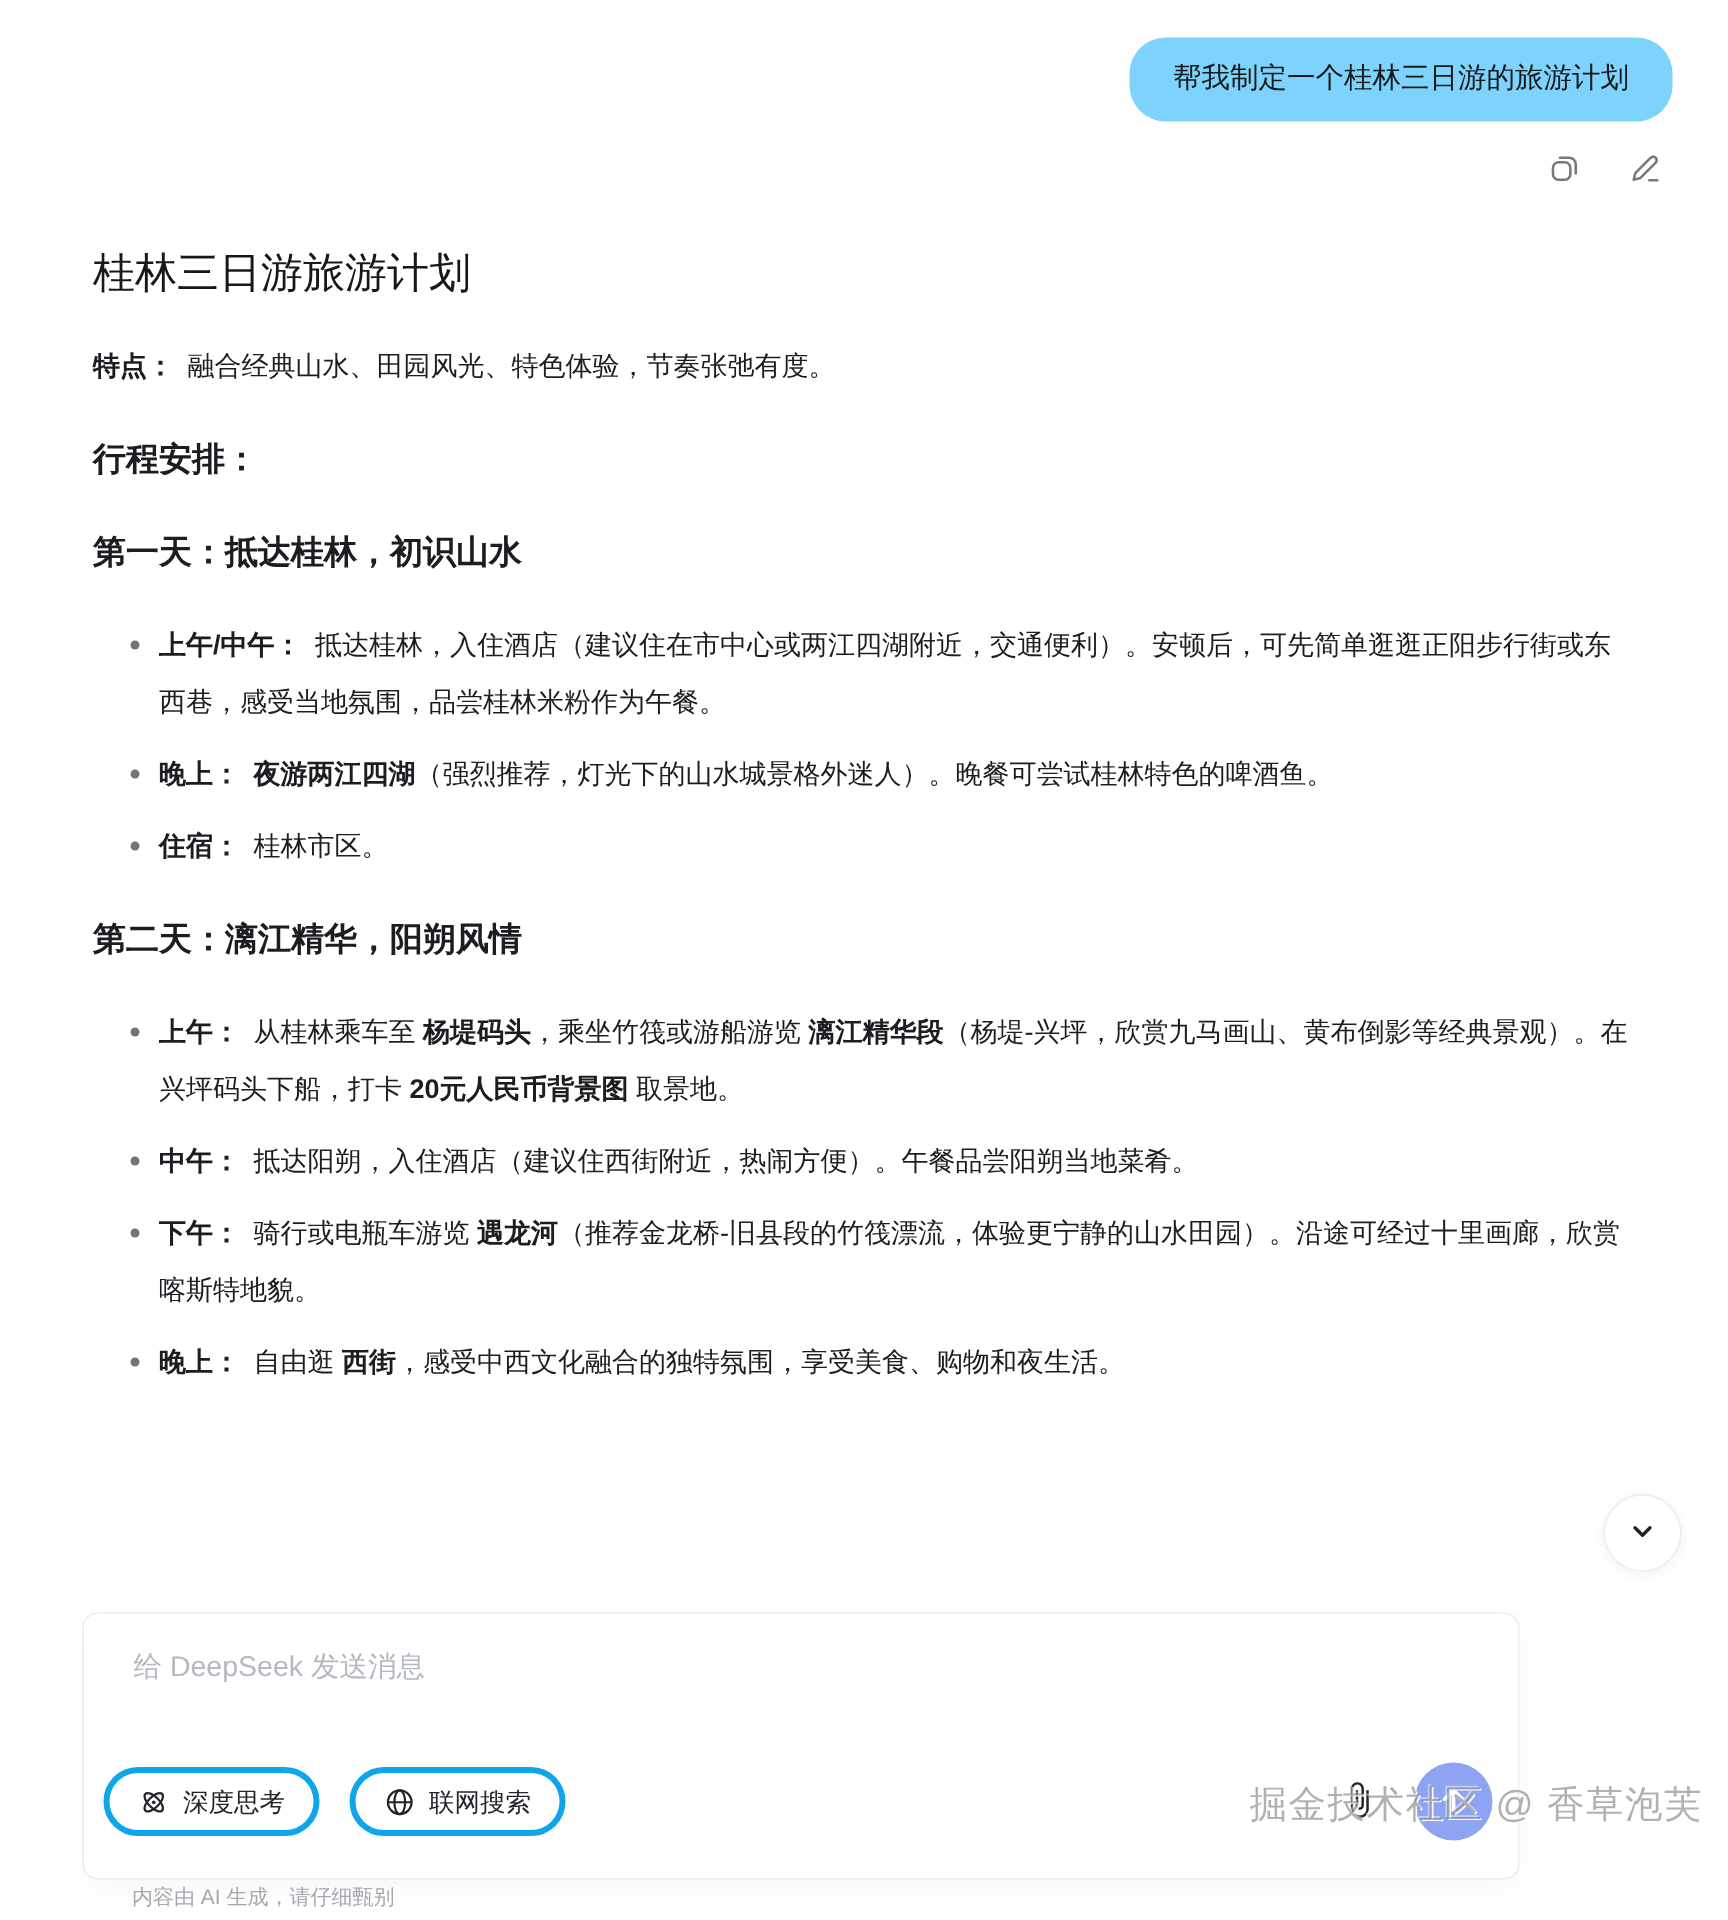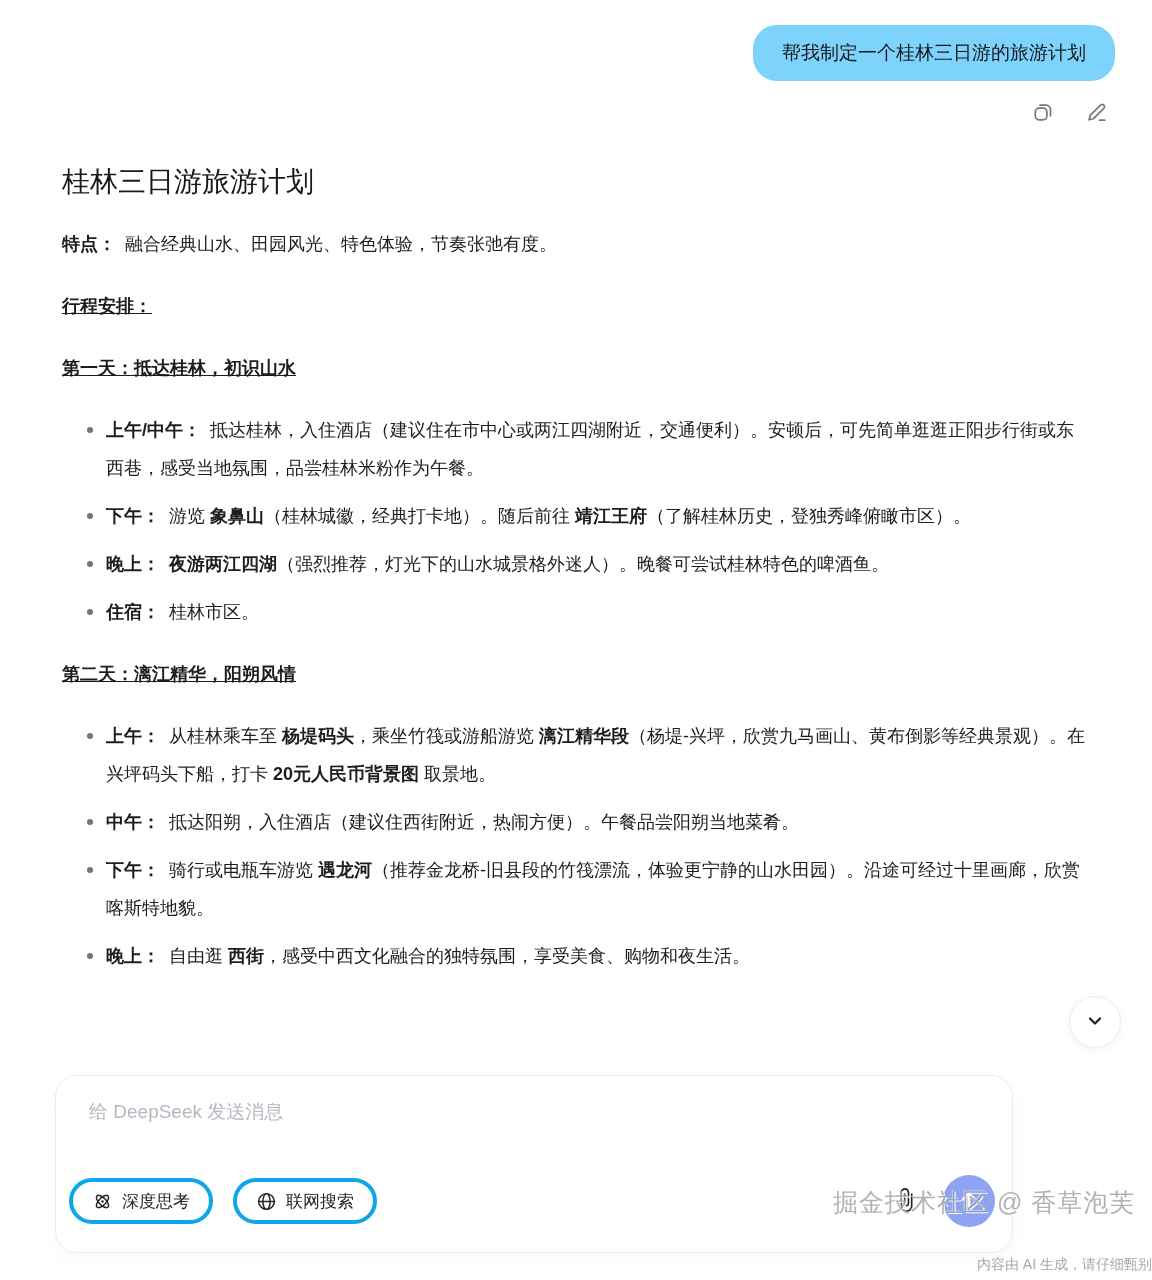--- a/index.html
+++ b/index.html
@@ -24,21 +24,21 @@
     line-height: 26px;
     color: #17181a;
   }
 
   .msg-actions { display: flex; justify-content: flex-end; align-items: center; gap: 30px; margin-top: 19px; margin-right: -4px; }
   .icon-btn { background: none; border: none; cursor: pointer; color: #75797E; display: flex; align-items: center; justify-content: center; padding: 0; }
 
   h1.res-title { font-size: 28px; font-weight: 400; color: #17181a; margin: 36px 0 24px 0; }
 
   .res-body p.para { font-size: 18px; line-height: 38px; margin: 24px 0; }
-  .res-body p.day-heading { font-size: 18px; line-height: 38px; margin: 24px 0; font-weight: 700; text-decoration: underline; }
+  .res-body p.day-heading { font-size: 22px; line-height: 38px; margin: 24px 0; font-weight: 700; }
   .res-body ul { list-style: none; margin: 24px 0; }
   .res-body li { position: relative; padding-left: 28px; font-size: 18px; line-height: 38px; margin: 10px 16px; }
   .res-body li::before {
     content: ""; position: absolute; left: 9px; top: 16px;
     width: 6px; height: 6px; border-radius: 50%; background: #717478;
   }
   .lbl { font-weight: 700; margin-right: 9px; }
   .res-body strong { font-weight: 700; }
 
   
@@ -46,21 +46,21 @@
     position: absolute; left: 1069px; top: 996px; width: 52px; height: 52px;
     border-radius: 50%; background: #fff; border: 1px solid #ECECEF;
     box-shadow: 0 2px 10px rgba(0,0,0,0.05);
     display: flex; align-items: center; justify-content: center; cursor: pointer;
     color: #1f2226; z-index: 3;
   }
 
   
   .composer {
     position: absolute; left: 55px; top: 1075px; width: 958px; height: 178px;
-    background: #fff; border: 1px solid #ECECF0; border-radius: 22px;
+    background: #fff; border: 1px solid #ECECF0; border-radius: 10px;
     box-shadow: 0 6px 18px rgba(0,0,0,0.03); z-index: 4;
   }
   .composer-input { position: absolute; left: 33px; top: 22px; right: 33px; height: 60px; cursor: text; }
   .composer-input .ph { font-size: 19px; color: #B4B8C0; line-height: 28px; }
 
   .composer-row { position: absolute; left: 13px; right: 17px; bottom: 25px; display: flex; align-items: center; }
   .pill {
     height: 46px; border: 4px solid #0ea5e9; border-radius: 23px; background: #fff;
     display: flex; align-items: center; gap: 9px; padding: 0 19px;
     font-size: 17px; color: #23252a; cursor: pointer;
@@ -76,21 +76,21 @@
 
   
   .watermark {
     position: absolute; left: 833px; top: 1186px; z-index: 6;
     font-size: 25px; letter-spacing: 1px;
     color: rgba(125,125,128,0.60);
     text-shadow: 1px 1px 0 rgba(255,255,255,0.95), -1px -1px 0 rgba(255,255,255,0.45);
     pointer-events: none; white-space: nowrap;
   }
   .footer-note {
-    position: absolute; left: 88px; right: 0; top: 1256px; text-align: right;
+    position: absolute; left: 88px; right: 0; top: 1256px; text-align: left;
     font-size: 14px; color: #A4A8AE; z-index: 5;
   }
 </style>
 </head>
 <body>
 
 <div class="chat">
 
   <div class="user-row">
     <div class="bubble">帮我制定一个桂林三日游的旅游计划</div>
@@ -116,21 +116,20 @@
   </div>
 
   <div>
     <h1 class="res-title">桂林三日游旅游计划</h1>
     <div class="res-body" id="response-body">
         <p class="para"><strong class="lbl">特点：</strong><span>融合经典山水、田园风光、特色体验，节奏张弛有度。</span></p>
         <p class="day-heading"><strong>行程安排：</strong></p>
         <p class="day-heading"><strong>第一天：抵达桂林，初识山水</strong></p>
         <ul>
           <li><strong class="lbl">上午/中午：</strong><span>抵达桂林，入住酒店（建议住在市中心或两江四湖附近，交通便利）。安顿后，可先简单逛逛正阳步行街或东西巷，感受当地氛围，品尝桂林米粉作为午餐。</span></li>
-          <li><strong class="lbl">下午：</strong><span>游览 </span><strong>象鼻山</strong><span>（桂林城徽，经典打卡地）。随后前往 </span><strong>靖江王府</strong><span>（了解桂林历史，登独秀峰俯瞰市区）。</span></li>
           <li><strong class="lbl">晚上：</strong><strong>夜游两江四湖</strong><span>（强烈推荐，灯光下的山水城景格外迷人）。晚餐可尝试桂林特色的啤酒鱼。</span></li>
           <li><strong class="lbl">住宿：</strong><span>桂林市区。</span></li>
         </ul>
         <p class="day-heading"><strong>第二天：漓江精华，阳朔风情</strong></p>
         <ul>
           <li><strong class="lbl">上午：</strong><span>从桂林乘车至 </span><strong>杨堤码头</strong><span>，乘坐竹筏或游船游览 </span><strong>漓江精华段</strong><span>（杨堤-兴坪，欣赏九马画山、黄布倒影等经典景观）。在兴坪码头下船，打卡 </span><strong>20元人民币背景图</strong><span> 取景地。</span></li>
           <li><strong class="lbl">中午：</strong><span>抵达阳朔，入住酒店（建议住西街附近，热闹方便）。午餐品尝阳朔当地菜肴。</span></li>
           <li><strong class="lbl">下午：</strong><span>骑行或电瓶车游览 </span><strong>遇龙河</strong><span>（推荐金龙桥-旧县段的竹筏漂流，体验更宁静的山水田园）。沿途可经过十里画廊，欣赏喀斯特地貌。</span></li>
           <li><strong class="lbl">晚上：</strong><span>自由逛 </span><strong>西街</strong><span>，感受中西文化融合的独特氛围，享受美食、购物和夜生活。</span></li>
         </ul>

